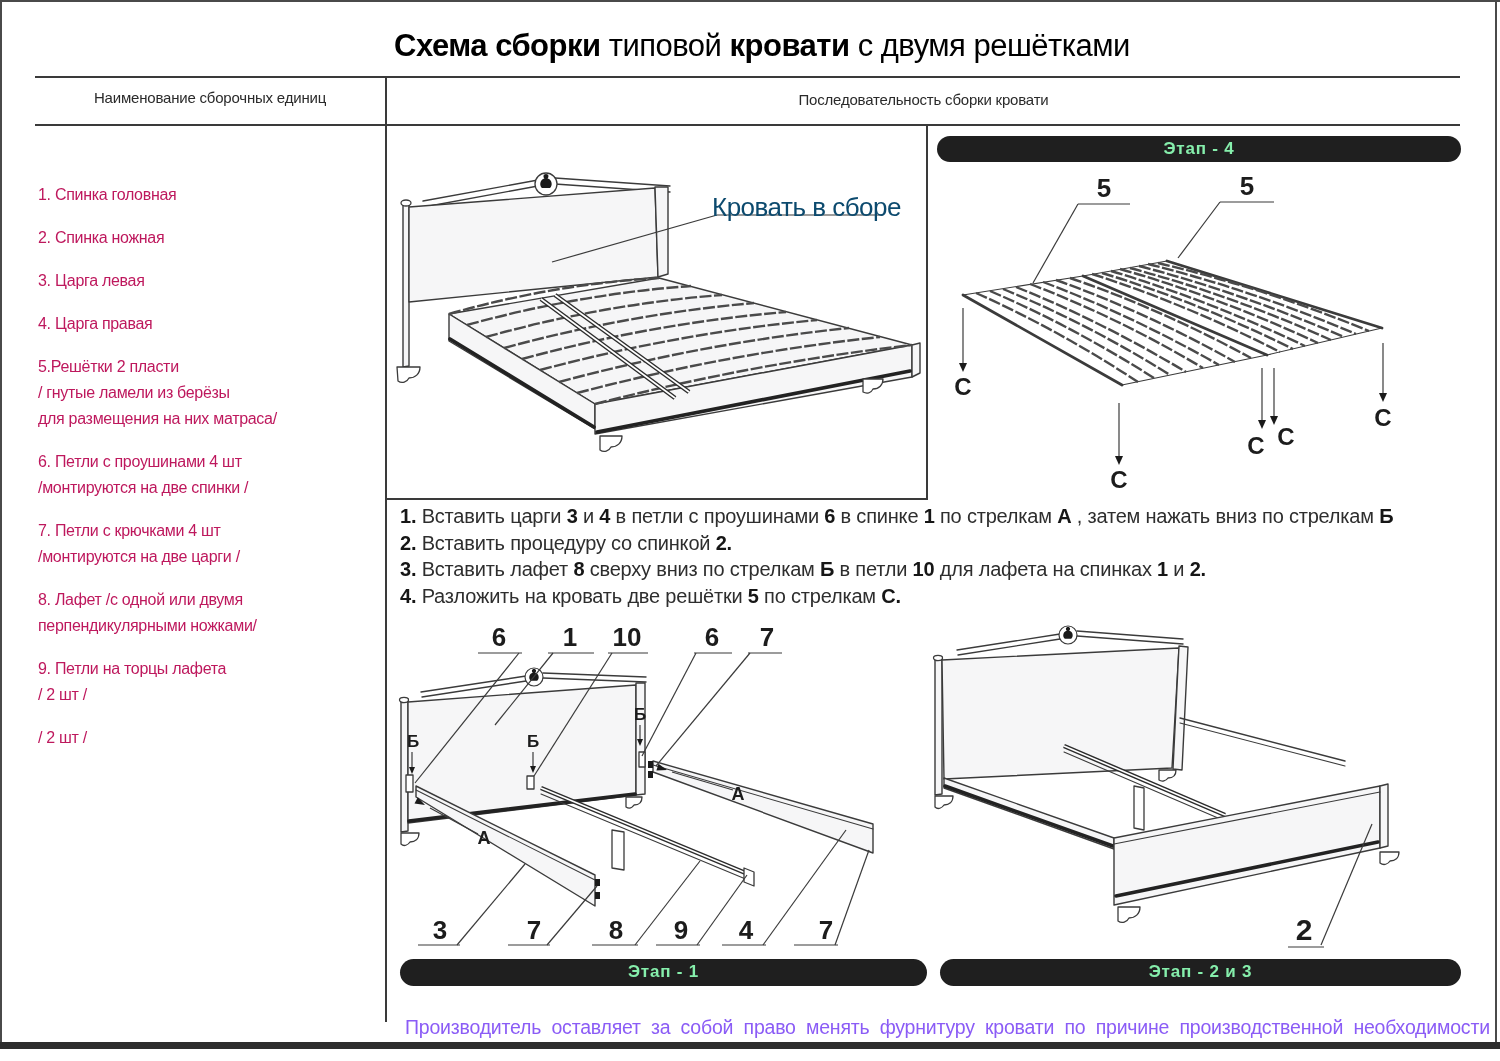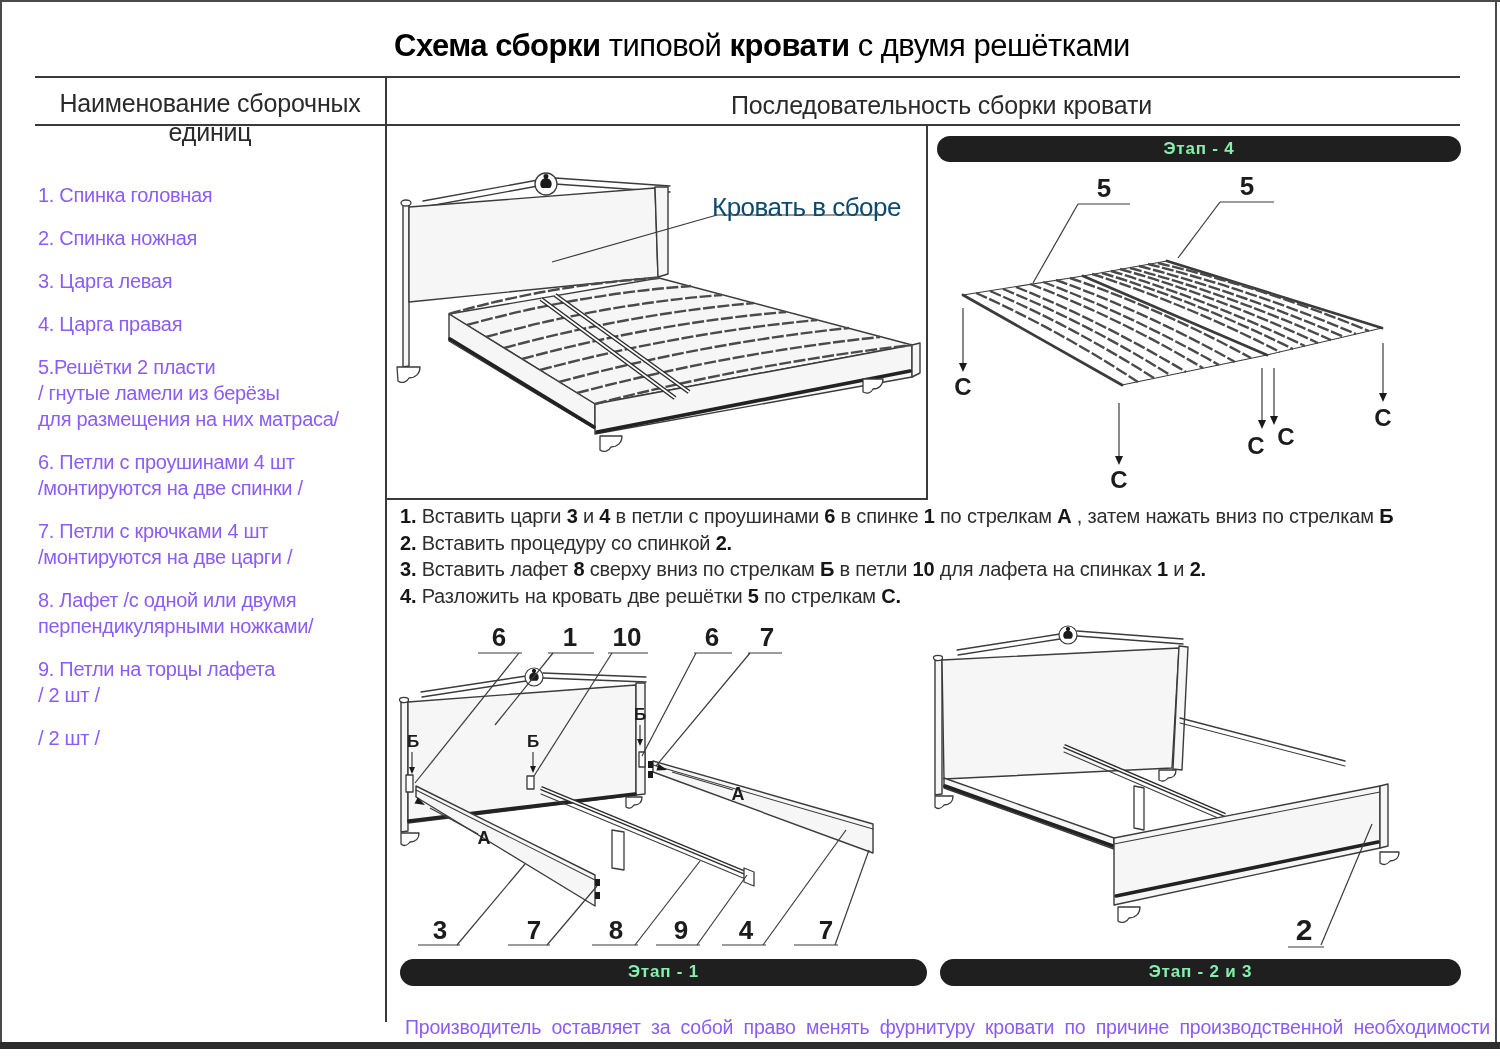--- a/index.html
+++ b/index.html
@@ -9,24 +9,24 @@
   .b-left{position:absolute;top:0;left:0;width:2px;height:1042px;background:#4a4a4a;}
   .b-right{position:absolute;top:0;left:1495px;width:2px;height:1042px;background:#4a4a4a;}
   .b-bottom{position:absolute;top:1042px;left:0;right:0;height:7px;background:#2d2d2d;}
   .title{position:absolute;top:16px;left:0;width:100%;text-align:center;font-size:31px;
          letter-spacing:-0.5px;color:#000000;margin:12px;font-weight:normal;}
   .title .tb{font-weight:bold;}
   .rule{position:absolute;left:35px;width:1425px;height:2px;background:#3a3a3a;}
   .rule-a{top:76px;}
   .rule-b{top:124px;}
   .vdiv{position:absolute;left:385px;top:77px;width:2px;height:945px;background:#3a3a3a;}
-  .hdr{position:absolute;font-size:25px;color:#2a2a2a;text-align:center;letter-spacing:-0.2px;}
+  .hdr{position:absolute;font-size:15px;color:#2a2a2a;text-align:center;letter-spacing:-0.2px;}
   .hdr-left{left:35px;top:89px;width:350px;}
-  .hdr-right{left:405px;top:91px;width:1073px;}
-  .parts{position:absolute;left:38px;top:182px;width:345px;font-size:20px;color:#8b5cf6;letter-spacing:-0.3px;}
+  .hdr-right{left:387px;top:91px;width:1073px;}
+  .parts{position:absolute;left:38px;top:182px;width:345px;font-size:16px;color:#be185d;letter-spacing:-0.3px;}
   .part-item{line-height:26px;margin-bottom:17px;}
   .assembled-box{position:absolute;left:386px;top:126px;width:540px;height:372px;
                  border-right:2px solid #3a3a3a;border-bottom:2px solid #3a3a3a;}
   .assembled-label{position:absolute;left:712px;top:192px;font-size:26px;color:#0c4a6e;letter-spacing:-0.5px;}
   .pill{position:absolute;background:#1f1f1f;border-radius:14px;color:#86efac;text-align:center;
         font-weight:bold;font-size:17px;letter-spacing:0.8px;}
   .pill span{display:inline-block;line-height:26px;}
   .pill-s4{left:937px;top:136px;width:524px;height:26px;}
   .pill-s1{left:400px;top:959px;width:527px;height:27px;}
   .pill-s23{left:940px;top:959px;width:521px;height:27px;text-decoration:underline;}

